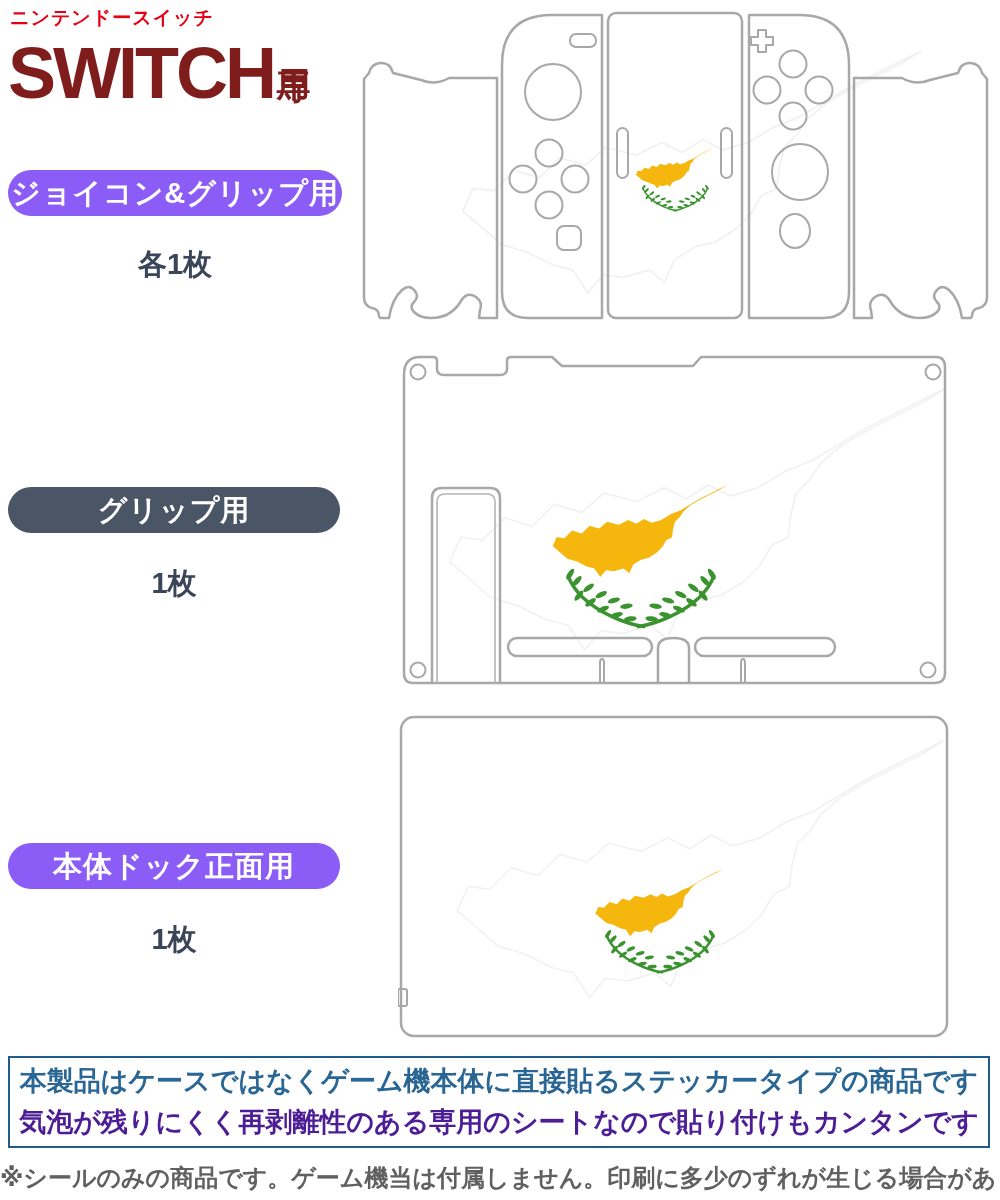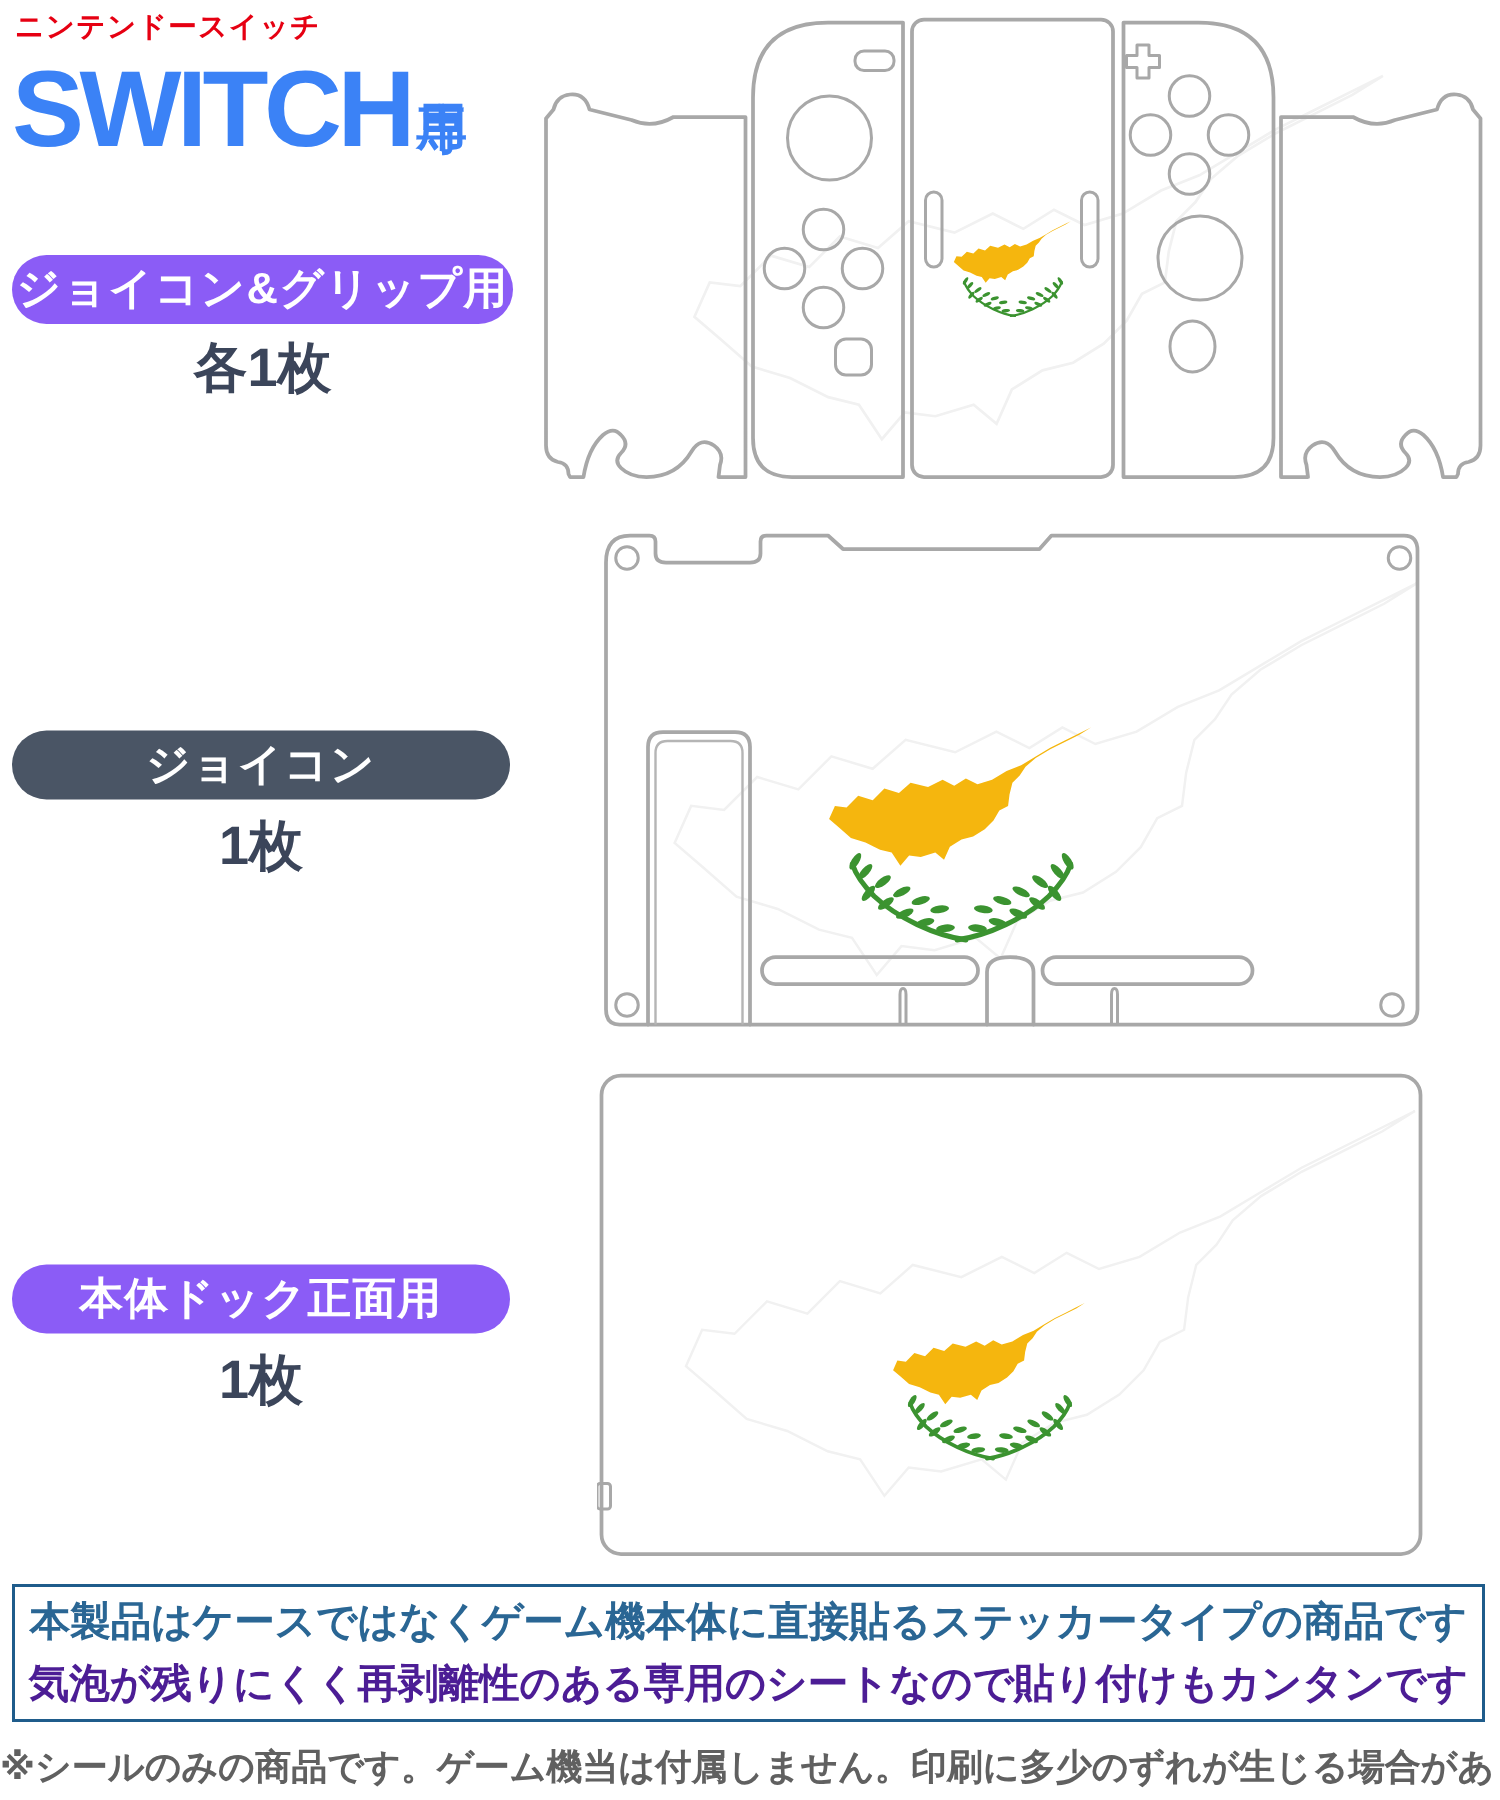--- a/index.html
+++ b/index.html
@@ -8,21 +8,21 @@
   .abs{position:absolute;}
   
   .subtitle{left:10px;top:5px;font-size:19px;font-weight:bold;letter-spacing:1px;}
   .title-row{left:8px;top:33px;display:flex;align-items:flex-start;}
   .title-big{font-size:72px;line-height:80px;font-weight:bold;letter-spacing:-3px;}
   .title-vert{writing-mode:vertical-rl;text-orientation:upright;font-size:34px;line-height:36px;
               font-weight:bold;margin-top:8px;margin-left:2px;letter-spacing:2px;}
   
   .pill{height:46px;line-height:46px;border-radius:23px;color:#fff;text-align:center;
         font-weight:bold;font-size:29px;letter-spacing:1px;}
-  .count{text-align:center;font-weight:bold;font-size:36px;}
+  .count{text-align:center;font-weight:bold;font-size:29px;margin-top:24px;}
   
   svg{display:block;}
   .outline{fill:none;stroke:#a8a8a8;stroke-width:2.5;stroke-linejoin:round;stroke-linecap:round;}
   .outline-thin{fill:none;stroke:#a8a8a8;stroke-width:2;stroke-linejoin:round;stroke-linecap:round;}
   .inner-line{fill:none;stroke:#b5b5b5;stroke-width:1.6;stroke-linejoin:round;}
   
   .info-box{left:8px;top:1056px;width:978px;height:88px;border:2px solid #1f5c8b;
             display:flex;flex-direction:column;justify-content:center;align-items:center;}
   .info-line{font-size:27px;line-height:41px;font-weight:bold;white-space:nowrap;}
   .footnote{left:0;top:1162px;width:1000px;text-align:center;font-size:24px;font-weight:bold;white-space:nowrap;}
@@ -53,21 +53,21 @@
         <use href="#island" fill="#f5b60e"></use>
         <g fill="#3b9330">
           <use href="#branchL"></use>
           <use href="#branchL" transform="translate(200,0) scale(-1,1)"></use>
         </g>
       </g>
     </defs>
   </svg>
 
   <div class="abs subtitle" style="color:#e60012">ニンテンドースイッチ</div>
-  <div class="abs title-row" style="color:#3b82f6">
+  <div class="abs title-row" style="color:#7f1d1d">
     <span class="title-big">SWITCH</span>
     <span class="title-vert">専用</span>
   </div>
 
   <div class="abs pill" style="left:8px;top:170px;width:334px;background:#8b5cf6">ジョイコン&amp;グリップ用</div>
   <div class="abs count" style="left:8px;top:221px;width:334px;color:#3b455a">各1枚</div>
 
   <svg class="abs" style="left:345px;top:0px" width="650" height="330" viewBox="0 0 650 330">
     <use href="#island" transform="translate(95,48) scale(2.55)" fill="none" stroke="#f1f1f1" stroke-width="0.7"></use>
 
@@ -102,21 +102,21 @@
     </g>
 
     <g>
       <rect class="outline" x="263" y="13" width="134" height="305" rx="8"></rect>
       <rect class="outline-thin" x="272" y="128" width="11" height="50" rx="5.5"></rect>
       <rect class="outline-thin" x="376" y="128" width="11" height="50" rx="5.5"></rect>
       <use href="#cyflag" transform="translate(287,147) scale(0.433)"></use>
     </g>
   </svg>
 
-  <div class="abs pill" style="left:8px;top:487px;width:332px;background:#4a5565">ジョイコン</div>
+  <div class="abs pill" style="left:8px;top:487px;width:332px;background:#4a5565">グリップ用</div>
   <div class="abs count" style="left:8px;top:540px;width:332px;color:#3b455a">1枚</div>
 
   <svg class="abs" style="left:400px;top:351px" width="550" height="337" viewBox="0 0 550 337">
     <use href="#island" transform="translate(25,35) scale(2.75)" fill="none" stroke="#f1f1f1" stroke-width="0.6"></use>
     <path class="outline" d="M4,24 Q4,6 20,6 L33,6 Q37,6 37,10 L37,18 Q37,24 44,24 L100,24 Q107,24 107,18 L107,10 Q107,6 111,6 L152,6 L162,15 L293,15 L301,6 L536,6 Q545,6 545,16 L545,322 Q545,332 534,332 L13,332 Q4,332 4,322 Z"></path>
     <circle class="outline-thin" cx="18" cy="21" r="7.5"></circle>
     <circle class="outline-thin" cx="533" cy="21" r="7.5"></circle>
     <circle class="outline-thin" cx="18" cy="319" r="7.5"></circle>
     <circle class="outline-thin" cx="528" cy="319" r="7.5"></circle>
     <g>

